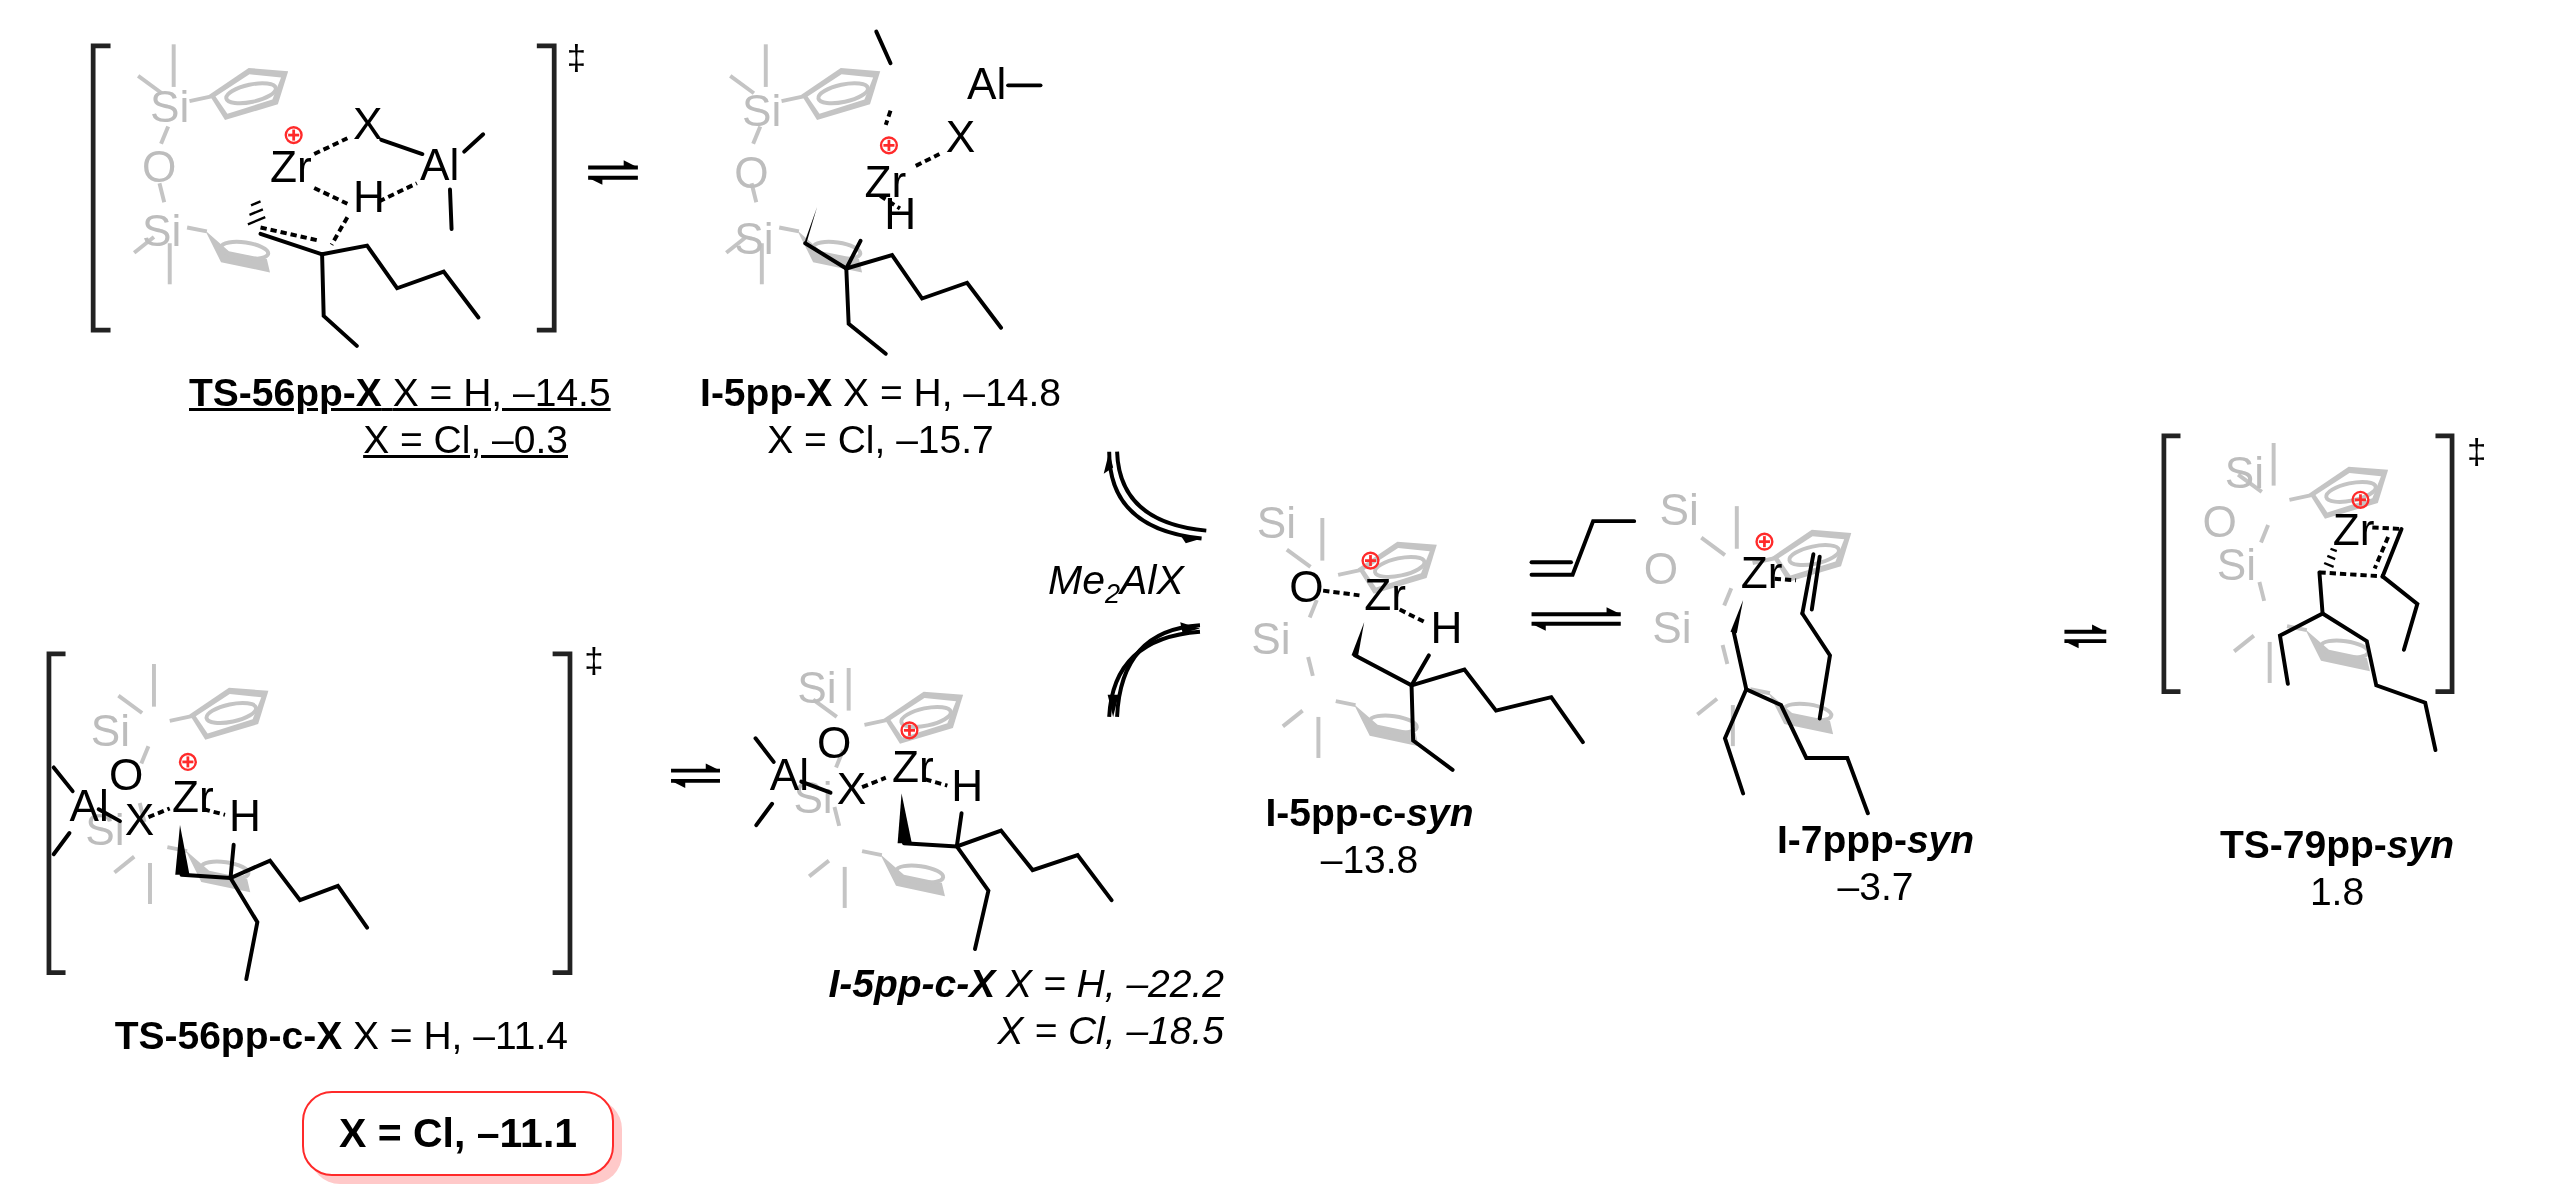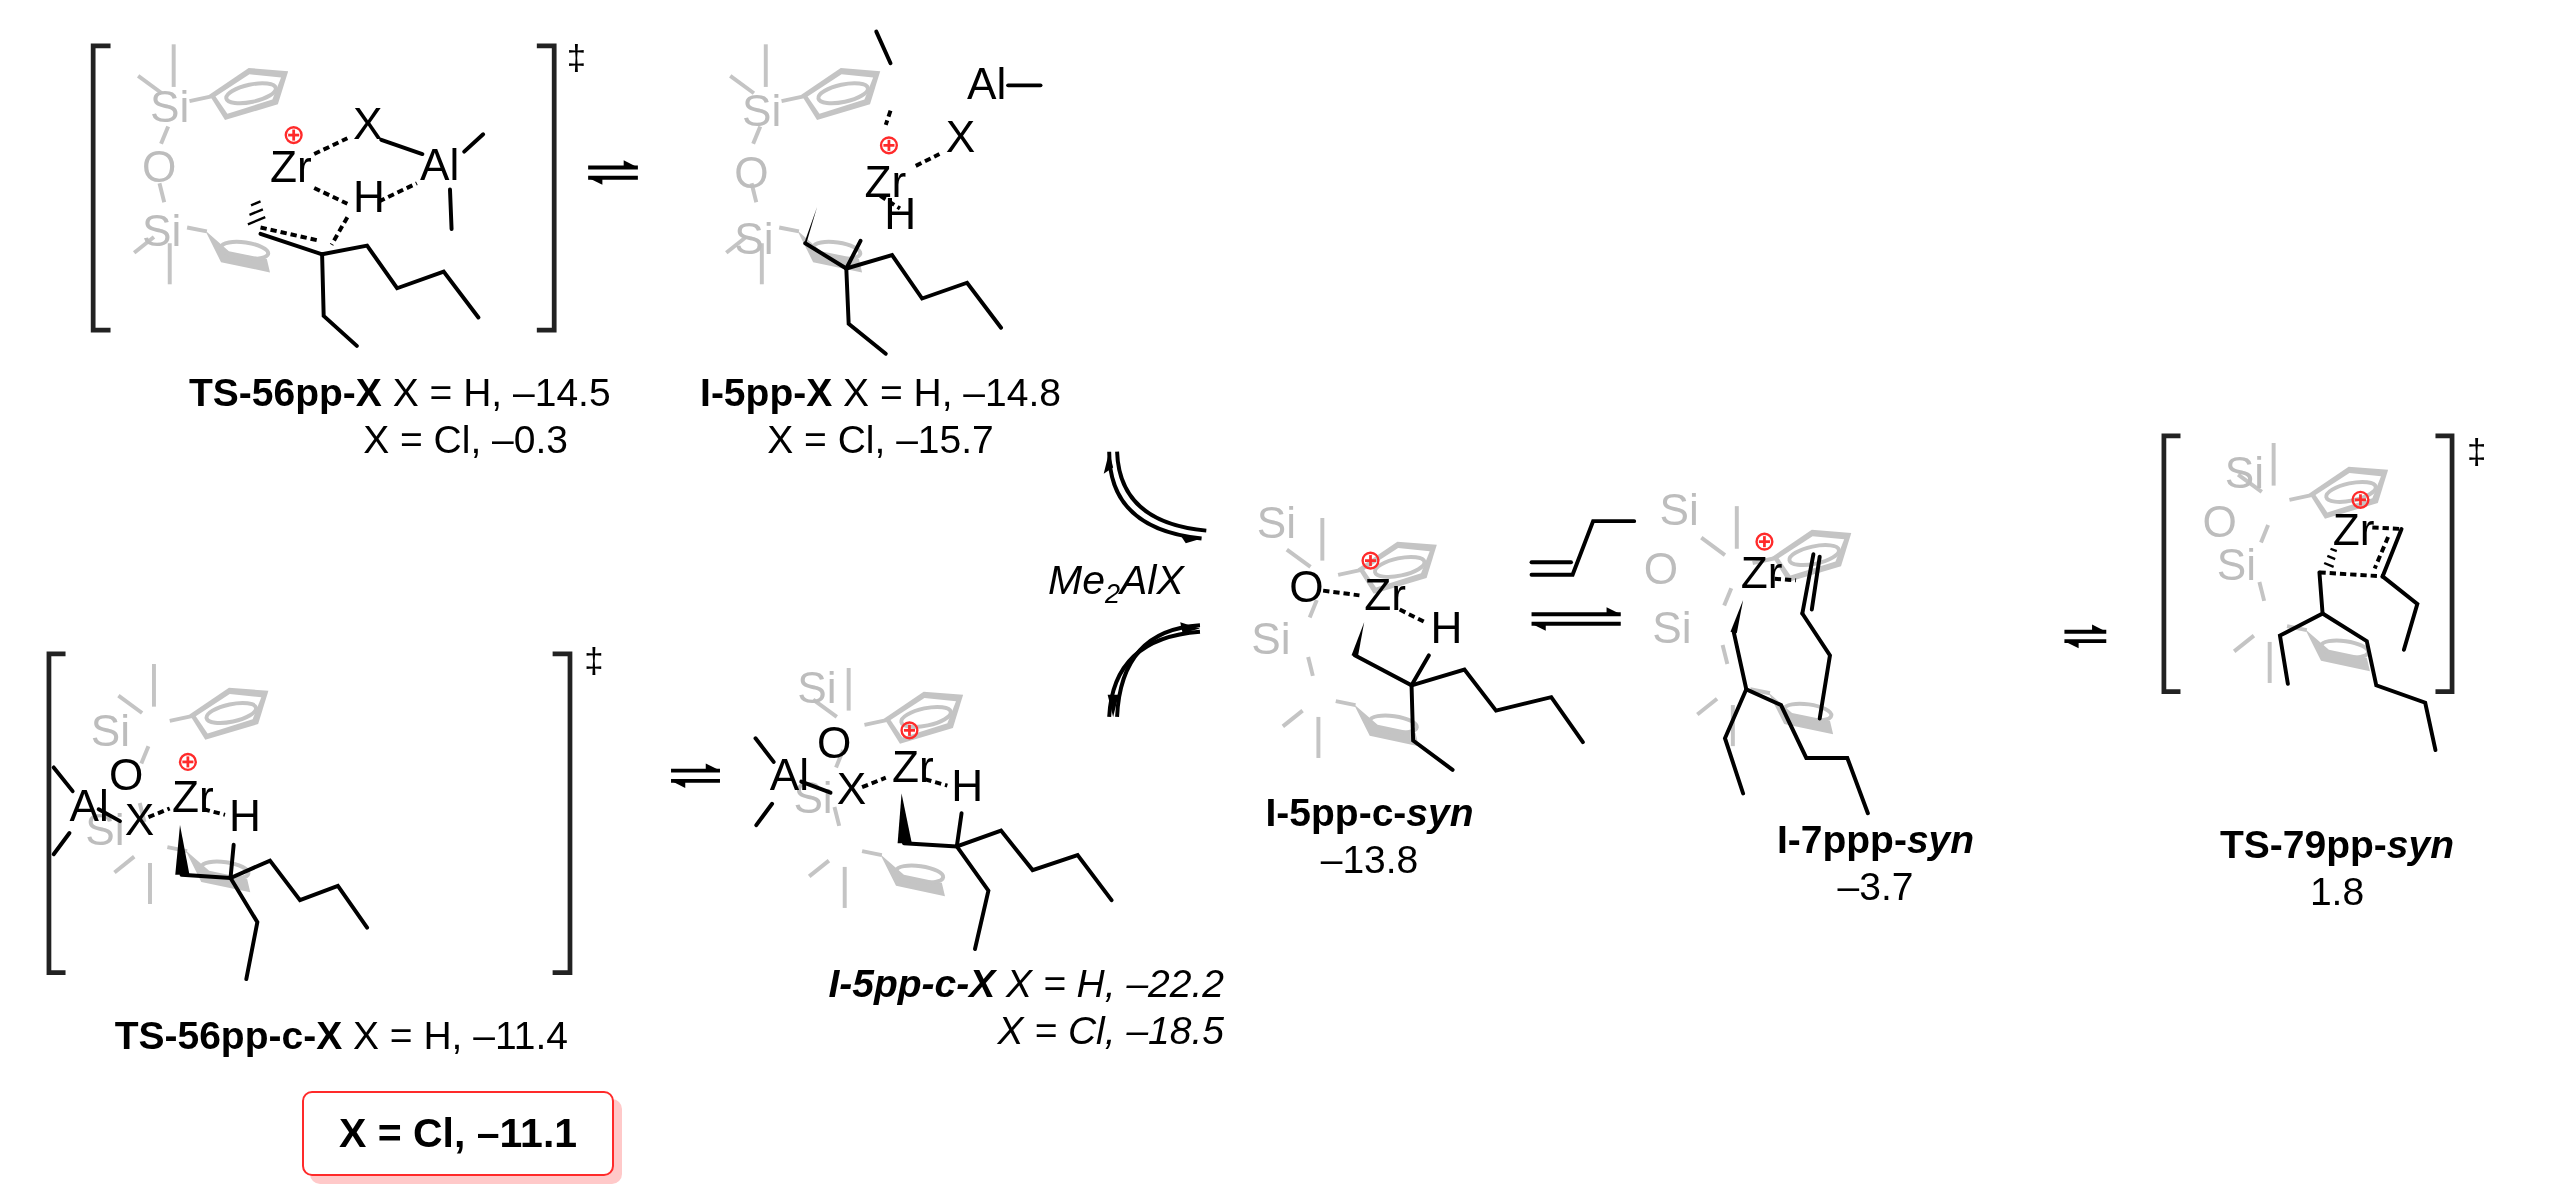--- a/index.html
+++ b/index.html
@@ -16,21 +16,21 @@
   .hash { stroke:#000; stroke-width:3; }
   .cp-fill { fill:#c4c4c4; }
   .cp-ring { fill:none; stroke:#c4c4c4; stroke-width:5; }
   .bracket { stroke:#222; stroke-width:6; fill:none; }
   .arrow { stroke:#000; stroke-width:5; fill:none; }
   .label { position:absolute; font-size:39px; line-height:47px; white-space:nowrap; }
   .label b { font-weight:bold; }
   .label .it { font-style:italic; }
   .right { text-align:right; }
   .center { text-align:center; }
-  .highlight-box { position:absolute; border:2.4px solid #ff2a2a; border-radius:10px;
+  .highlight-box { position:absolute; border:2.4px solid #ff2a2a; border-radius:30px;
                    box-shadow:8px 8px 0 #ffc9c9; background:#fff;
                    font-weight:bold; font-size:41px; display:flex;
                    align-items:center; justify-content:center; }
   .reagent { position:absolute; font-size:41px; }
   .reagent sub { font-size:27px; }
 </style>
 </head>
 <body>
 
 <svg class="scheme" width="2576" height="1197" viewBox="0 0 3263 1516">
@@ -266,21 +266,21 @@
         <line x1="2948" y1="704" x2="2958" y2="708"></line>
         <line x1="2944" y1="713" x2="2956" y2="718"></line>
       </g>
     <polyline class="bond" points="3018,730 3062,765 3045,823"></polyline>
     <polyline class="bond" points="2938,725 2942,777 2888,805 2898,866"></polyline>
     <polyline class="bond" points="2942,777 2998,812 3010,868 3072,890 3085,950"></polyline>
   </g>
   <text x="3125" y="588" font-size="44">‡</text>
 </svg>
 
-<div class="label right" style="left:189px; top:369px; width:379px;">
+<div class="label right" style="left:189px; top:369px; width:379px;text-decoration:underline;">
   <b>TS-56pp-X</b>
   <span>X = H, –14.5</span><br>
   <span>X = Cl, –0.3</span>
 </div>
 
 <div class="label right" style="left:679px; top:369px; width:403px;text-align:center;">
   <b>I-5pp-X</b>
   <span>X = H, –14.8</span><br>
   <span>X = Cl, –15.7</span>
 </div>

